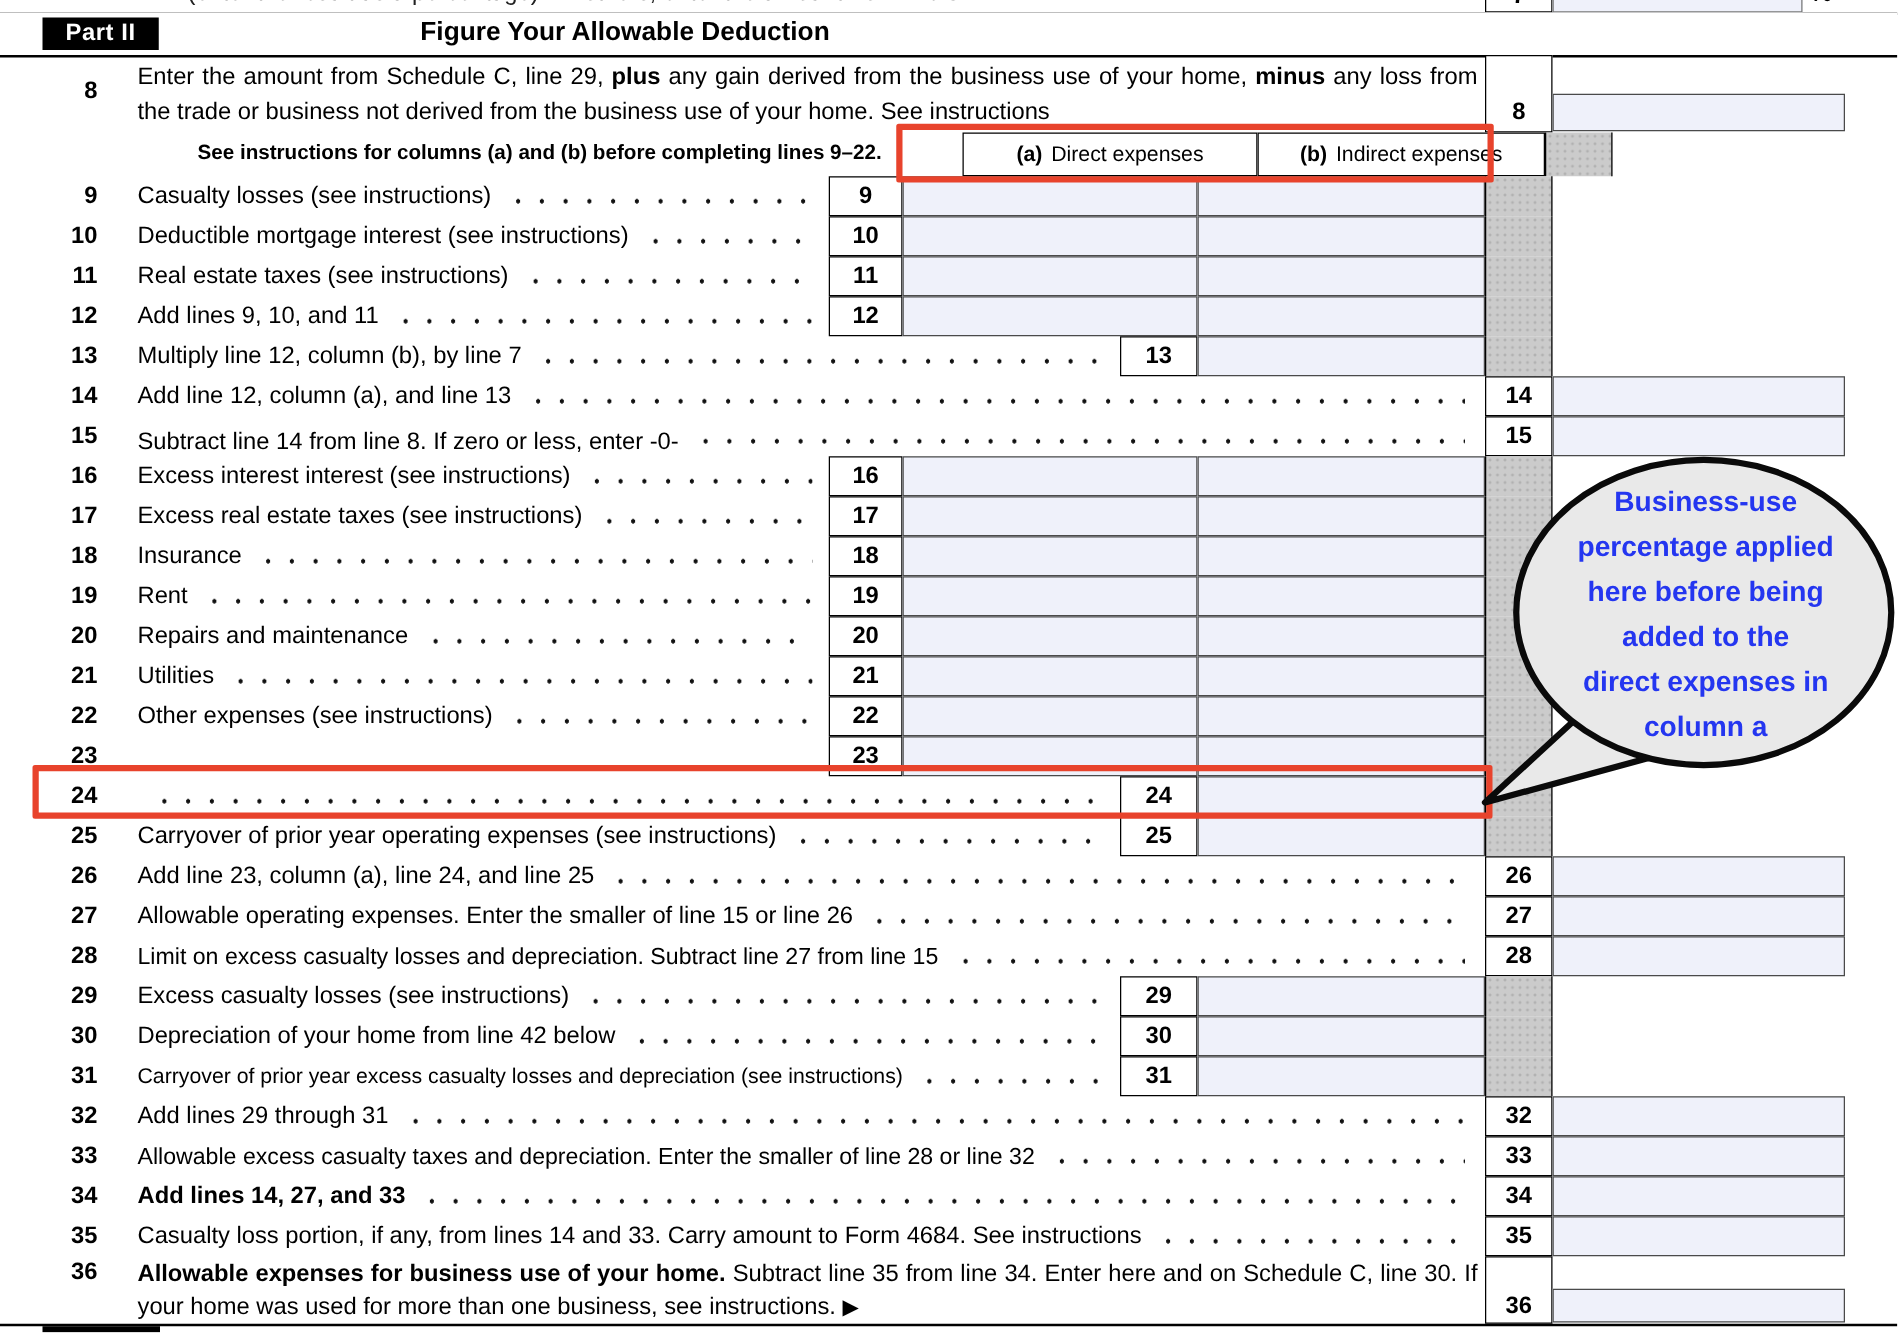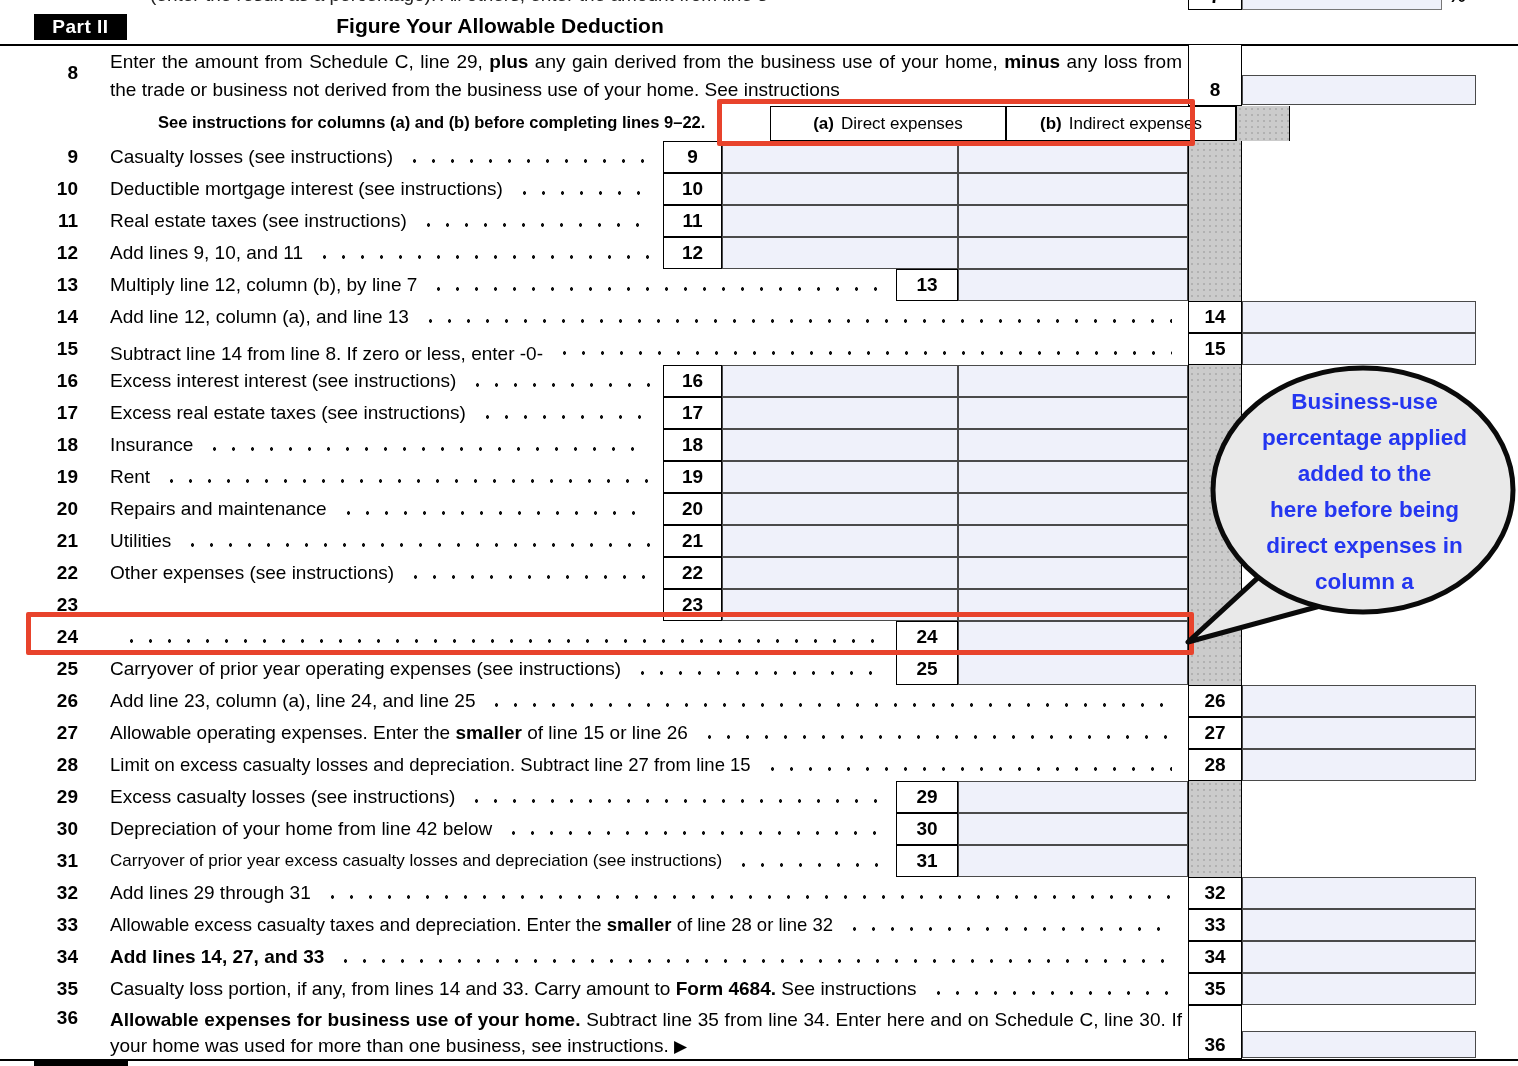--- a/index.html
+++ b/index.html
@@ -17,21 +17,21 @@
   .topfrag-pct{position:absolute;left:1448px;top:0;font-weight:bold;font-size:20px;}
   
   .part-header{position:absolute;top:10px;left:0;right:0;height:34px;border-bottom:2.5px solid #000;background:#fff;}
   .part-label{position:absolute;left:34px;top:4px;width:93px;height:26px;background:#000;color:#fff;font-weight:bold;
     font-size:19px;display:flex;align-items:center;justify-content:center;letter-spacing:.5px;}
   .part-title{position:absolute;left:130px;width:740px;top:4px;font-weight:bold;font-size:21px;text-align:center;}
   
   .num{position:absolute;left:30px;width:48px;text-align:right;font-weight:bold;font-size:19px;top:50%;transform:translateY(-50%);}
   .labelwrap{position:absolute;left:110px;top:0;height:100%;display:flex;align-items:center;}
   .lbl{font-size:19px;white-space:nowrap;}
-  .lbl .b{font-weight:bold;}
+  .lbl .b{font-weight:normal;}
   .lead{flex:1 1 auto;min-width:10px;height:4px;align-self:flex-end;margin:0 10px 10px 12px;
     background-image:radial-gradient(circle,#111 1.6px,transparent 1.9px);
     background-size:19px 4px;background-repeat:repeat-x;background-position:left bottom;}
   .cell{position:absolute;top:0;height:100%;box-sizing:border-box;}
   .field{background:#eff1fa;border:1px solid #4a4a4a;}
   .bx{background:#fff;border:1.8px solid #000;display:flex;align-items:center;justify-content:center;font-weight:bold;font-size:19px;}
   .gray{background-color:#cbcbcb;background-image:radial-gradient(#b1b1b1 1px,transparent 1.3px);background-size:6px 6px;
     border-left:1.8px solid #000;border-right:1.8px solid #000;}
   
   .line8{position:absolute;top:44px;left:0;right:0;height:62px;}
@@ -394,19 +394,19 @@
   <div class="redbox rb-head"></div>
   <div class="redbox rb-24"></div>
 
   <svg class="bubble-svg" viewBox="0 0 338 310">
     <path d="M 95 200 L 8 280 L 155 240 Z" fill="#e9e9e9" stroke="#0a0a0a" stroke-width="5" stroke-linejoin="round"></path>
     <ellipse cx="183" cy="128" rx="150" ry="122" fill="#e9e9e9" stroke="#0a0a0a" stroke-width="5"></ellipse>
   </svg>
   <div class="bubble-text">
     <div>Business-use</div>
     <div>percentage applied</div>
+    <div>here before being</div>
     <div>added to the</div>
-    <div>here before being</div>
     <div>direct expenses in</div>
     <div>column a</div>
   </div>
 
 </div>
 
 </body></html>

